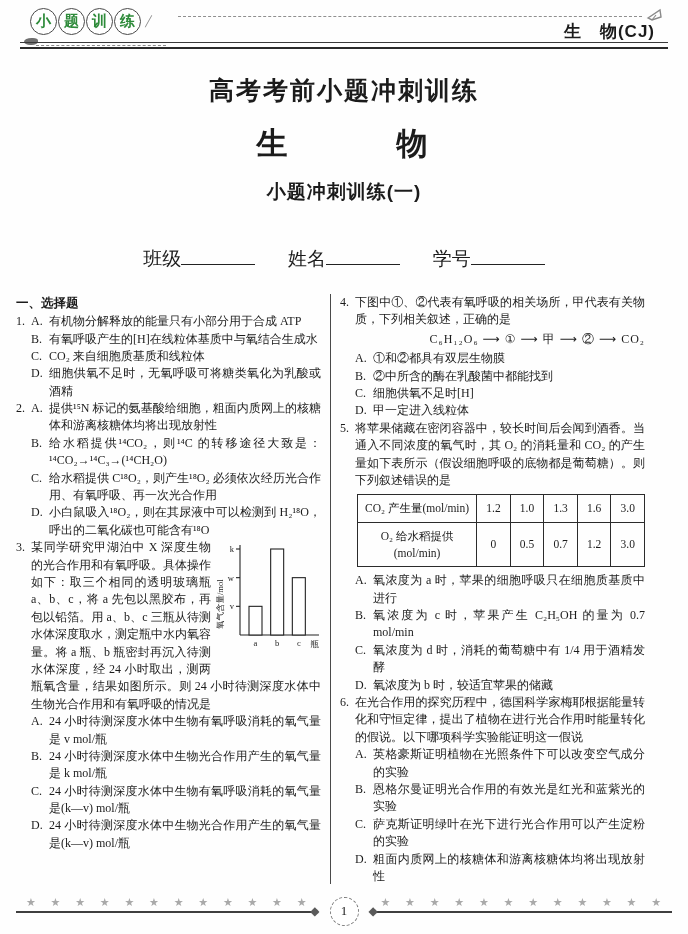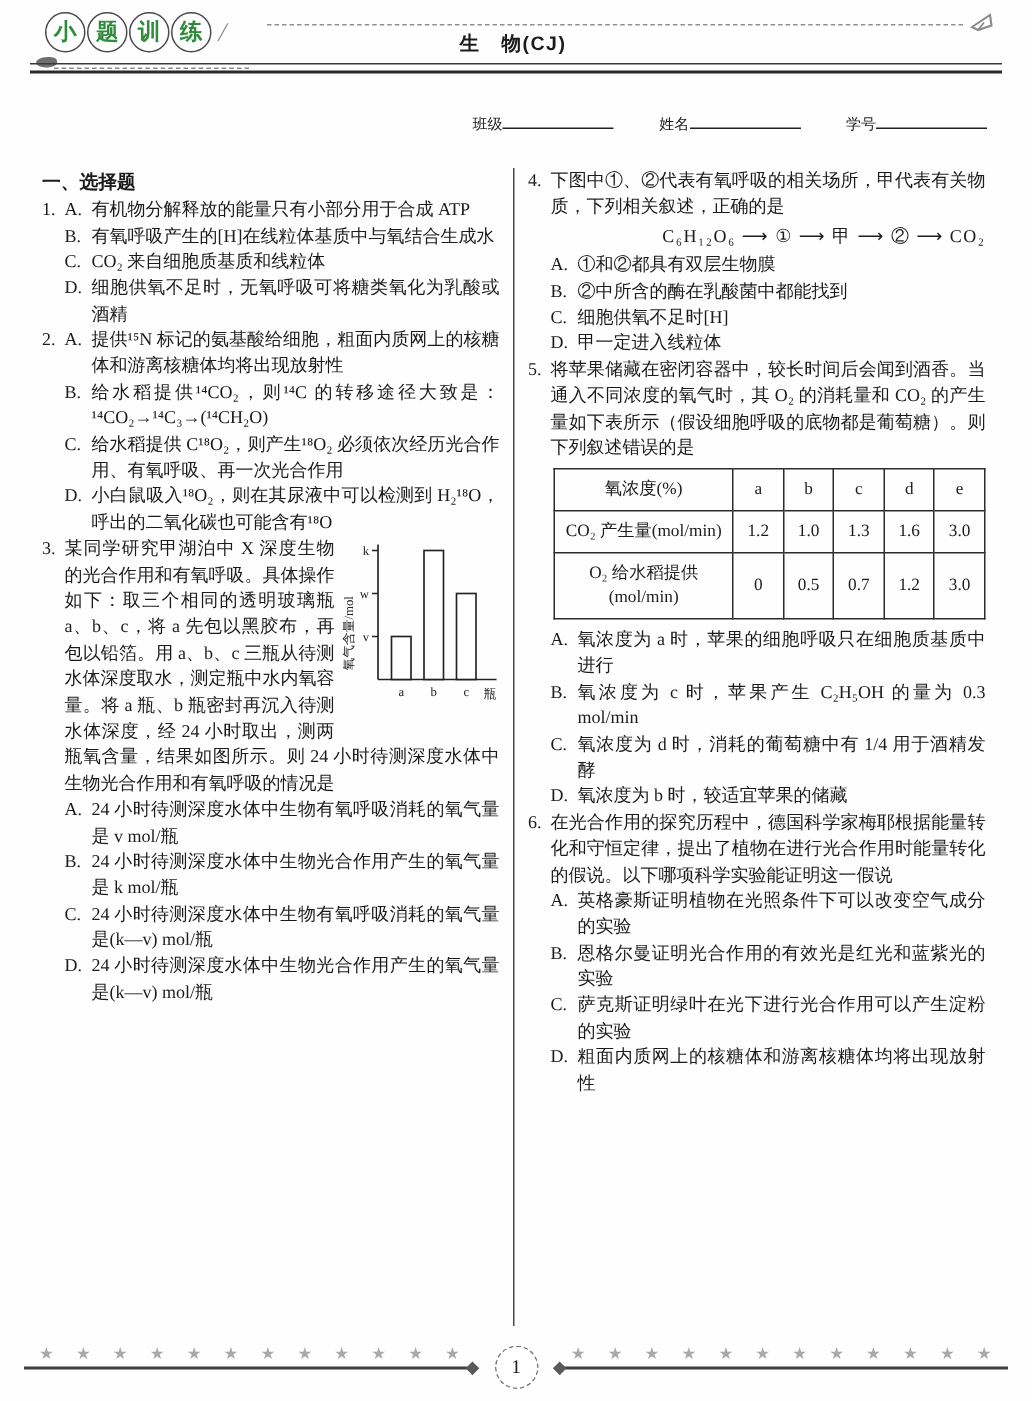--- a/index.html
+++ b/index.html
@@ -18,38 +18,38 @@
     display:flex;align-items:center;justify-content:center;background:#fff;
     margin-right:1px;font-family:"Liberation Sans","DejaVu Sans",sans-serif;
     font-weight:bold;font-size:15px;color:#2e8b3a;
   }
   .logo-slash{color:#888;font-size:18px;margin-left:4px;transform:skewX(-12deg);}
   .logo-underline{position:absolute;left:6px;top:37px;width:130px;border-top:1.6px dashed #8a8a8a;}
   .logo-blob{position:absolute;left:-6px;top:30px;width:14px;height:7px;background:#6f6f6f;border-radius:60% 40% 50% 50%;}
   .dashline{position:absolute;left:162px;right:30px;top:16px;border-top:1.6px dashed #8f8f8f;}
   .corner-flag{position:absolute;right:8px;top:8px;}
   .hdr-subject{
-    position:absolute;left:0;right:4px;top:20px;text-align:center;
-    font-family:"Liberation Sans","DejaVu Sans",sans-serif;font-weight:bold;font-size:13px;letter-spacing:1px;
+    position:absolute;left:0;right:17px;top:20px;text-align:right;
+    font-family:"Liberation Sans","DejaVu Sans",sans-serif;font-weight:bold;font-size:17px;letter-spacing:1px;
   }
   .hdr-rule{position:absolute;left:4px;right:4px;top:42px;height:4px;border-top:1.5px solid #3a3a3a;border-bottom:2.5px solid #2a2a2a;}
 
   
   .titleblock{text-align:center;flex:none;font-family:"Liberation Sans","DejaVu Sans",sans-serif;}
   .t-main{font-size:25px;font-weight:bold;margin-top:26px;letter-spacing:2px;}
   .t-subject{font-size:31px;font-weight:bold;margin-top:16px;letter-spacing:4px;}
   .t-sub{font-size:19px;font-weight:bold;margin-top:14px;letter-spacing:1px;}
 
   
-  .infoline{flex:none;text-align:right;margin-top:24px;font-size:10px;}
+  .infoline{flex:none;text-align:center;margin-top:41px;font-size:19px;}
   .infoline .fld{margin:0 14px;}
   .blank{display:inline-block;width:74px;border-bottom:1.2px solid #222;height:13px;vertical-align:baseline;}
 
   
-  .cols{flex:1;display:flex;margin-top:22px;overflow:hidden;margin-left:12px;}
+  .cols{flex:1;display:flex;margin-top:22px;overflow:hidden;}
   .col{width:305px;font-size:12px;line-height:1.45;text-align:justify;}
   .col-left{padding-right:9px;}
   .col-right{padding-left:9px;}
   .divider{width:0;border-left:1.2px solid #4a4a4a;flex:none;}
   .section-h{font-family:"Liberation Sans","DejaVu Sans",sans-serif;font-weight:bold;font-size:12.5px;margin-bottom:1px;}
   .q{display:flex;margin:0;}
   .qnum{flex:none;width:15px;}
   .qbody{flex:1;min-width:0;}
   .opt{display:flex;}
   .optlab{flex:none;width:18px;}
@@ -96,20 +96,25 @@
     <div class="corner-flag">
       <svg width="18" height="14" viewBox="0 0 18 14">
           <path d="M2 10 L14 2 L15 9 L6 12 Z" fill="none" stroke="#8a8a8a" stroke-width="1.4"></path>
           <path d="M6 12 L10 7" stroke="#8a8a8a" stroke-width="1.2" fill="none"></path>
         </svg>
     </div>
     <div class="hdr-subject">生　物(CJ)</div>
     <div class="hdr-rule"></div>
   </div>
 
+  <div class="titleblock">
+    <div class="t-main">高考考前小题冲刺训练</div>
+    <div class="t-subject">生　　　物</div>
+    <div class="t-sub">小题冲刺训练(一)</div>
+  </div>
 
   <div class="infoline">
     <span class="fld"><span>班级</span><span class="blank"></span></span>
     <span class="fld"><span>姓名</span><span class="blank"></span></span>
     <span class="fld"><span>学号</span><span class="blank"></span></span>
   </div>
 
   <div class="cols">
 
     <div class="col col-left">
@@ -230,28 +235,20 @@
             </div>
         </div>
       </div>
 
       <div class="q">
         <span class="qnum">5.</span>
         <div class="qbody">
           <div>将苹果储藏在密闭容器中，较长时间后会闻到酒香。当通入不同浓度的氧气时，其 O₂ 的消耗量和 CO₂ 的产生量如下表所示（假设细胞呼吸的底物都是葡萄糖）。则下列叙述错误的是</div>
           <table class="ox">
             <tbody>
-                <tr>
-              <th>氧浓度(%)</th>
-              <th>a</th>
-              <th>b</th>
-              <th>c</th>
-              <th>d</th>
-              <th>e</th>
-            </tr>
             <tr>
               <td>CO₂ 产生量(mol/min)</td>
               <td>1.2</td>
               <td>1.0</td>
               <td>1.3</td>
               <td>1.6</td>
               <td>3.0</td>
             </tr>
             <tr>
               <td>O₂ 给水稻提供(mol/min)</td>
@@ -262,21 +259,21 @@
               <td>3.0</td>
             </tr>
           </tbody>
             </table>
           <div class="opt">
               <span class="optlab">A.</span>
               <span class="opttxt">氧浓度为 a 时，苹果的细胞呼吸只在细胞质基质中进行</span>
             </div>
           <div class="opt">
               <span class="optlab">B.</span>
-              <span class="opttxt">氧浓度为 c 时，苹果产生 C₂H₅OH 的量为 0.3 mol/min</span>
+              <span class="opttxt">氧浓度为 c 时，苹果产生 C₂H₅OH 的量为 0.7 mol/min</span>
             </div>
           <div class="opt">
               <span class="optlab">C.</span>
               <span class="opttxt">氧浓度为 d 时，消耗的葡萄糖中有 1/4 用于酒精发酵</span>
             </div>
           <div class="opt">
               <span class="optlab">D.</span>
               <span class="opttxt">氧浓度为 b 时，较适宜苹果的储藏</span>
             </div>
         </div>

